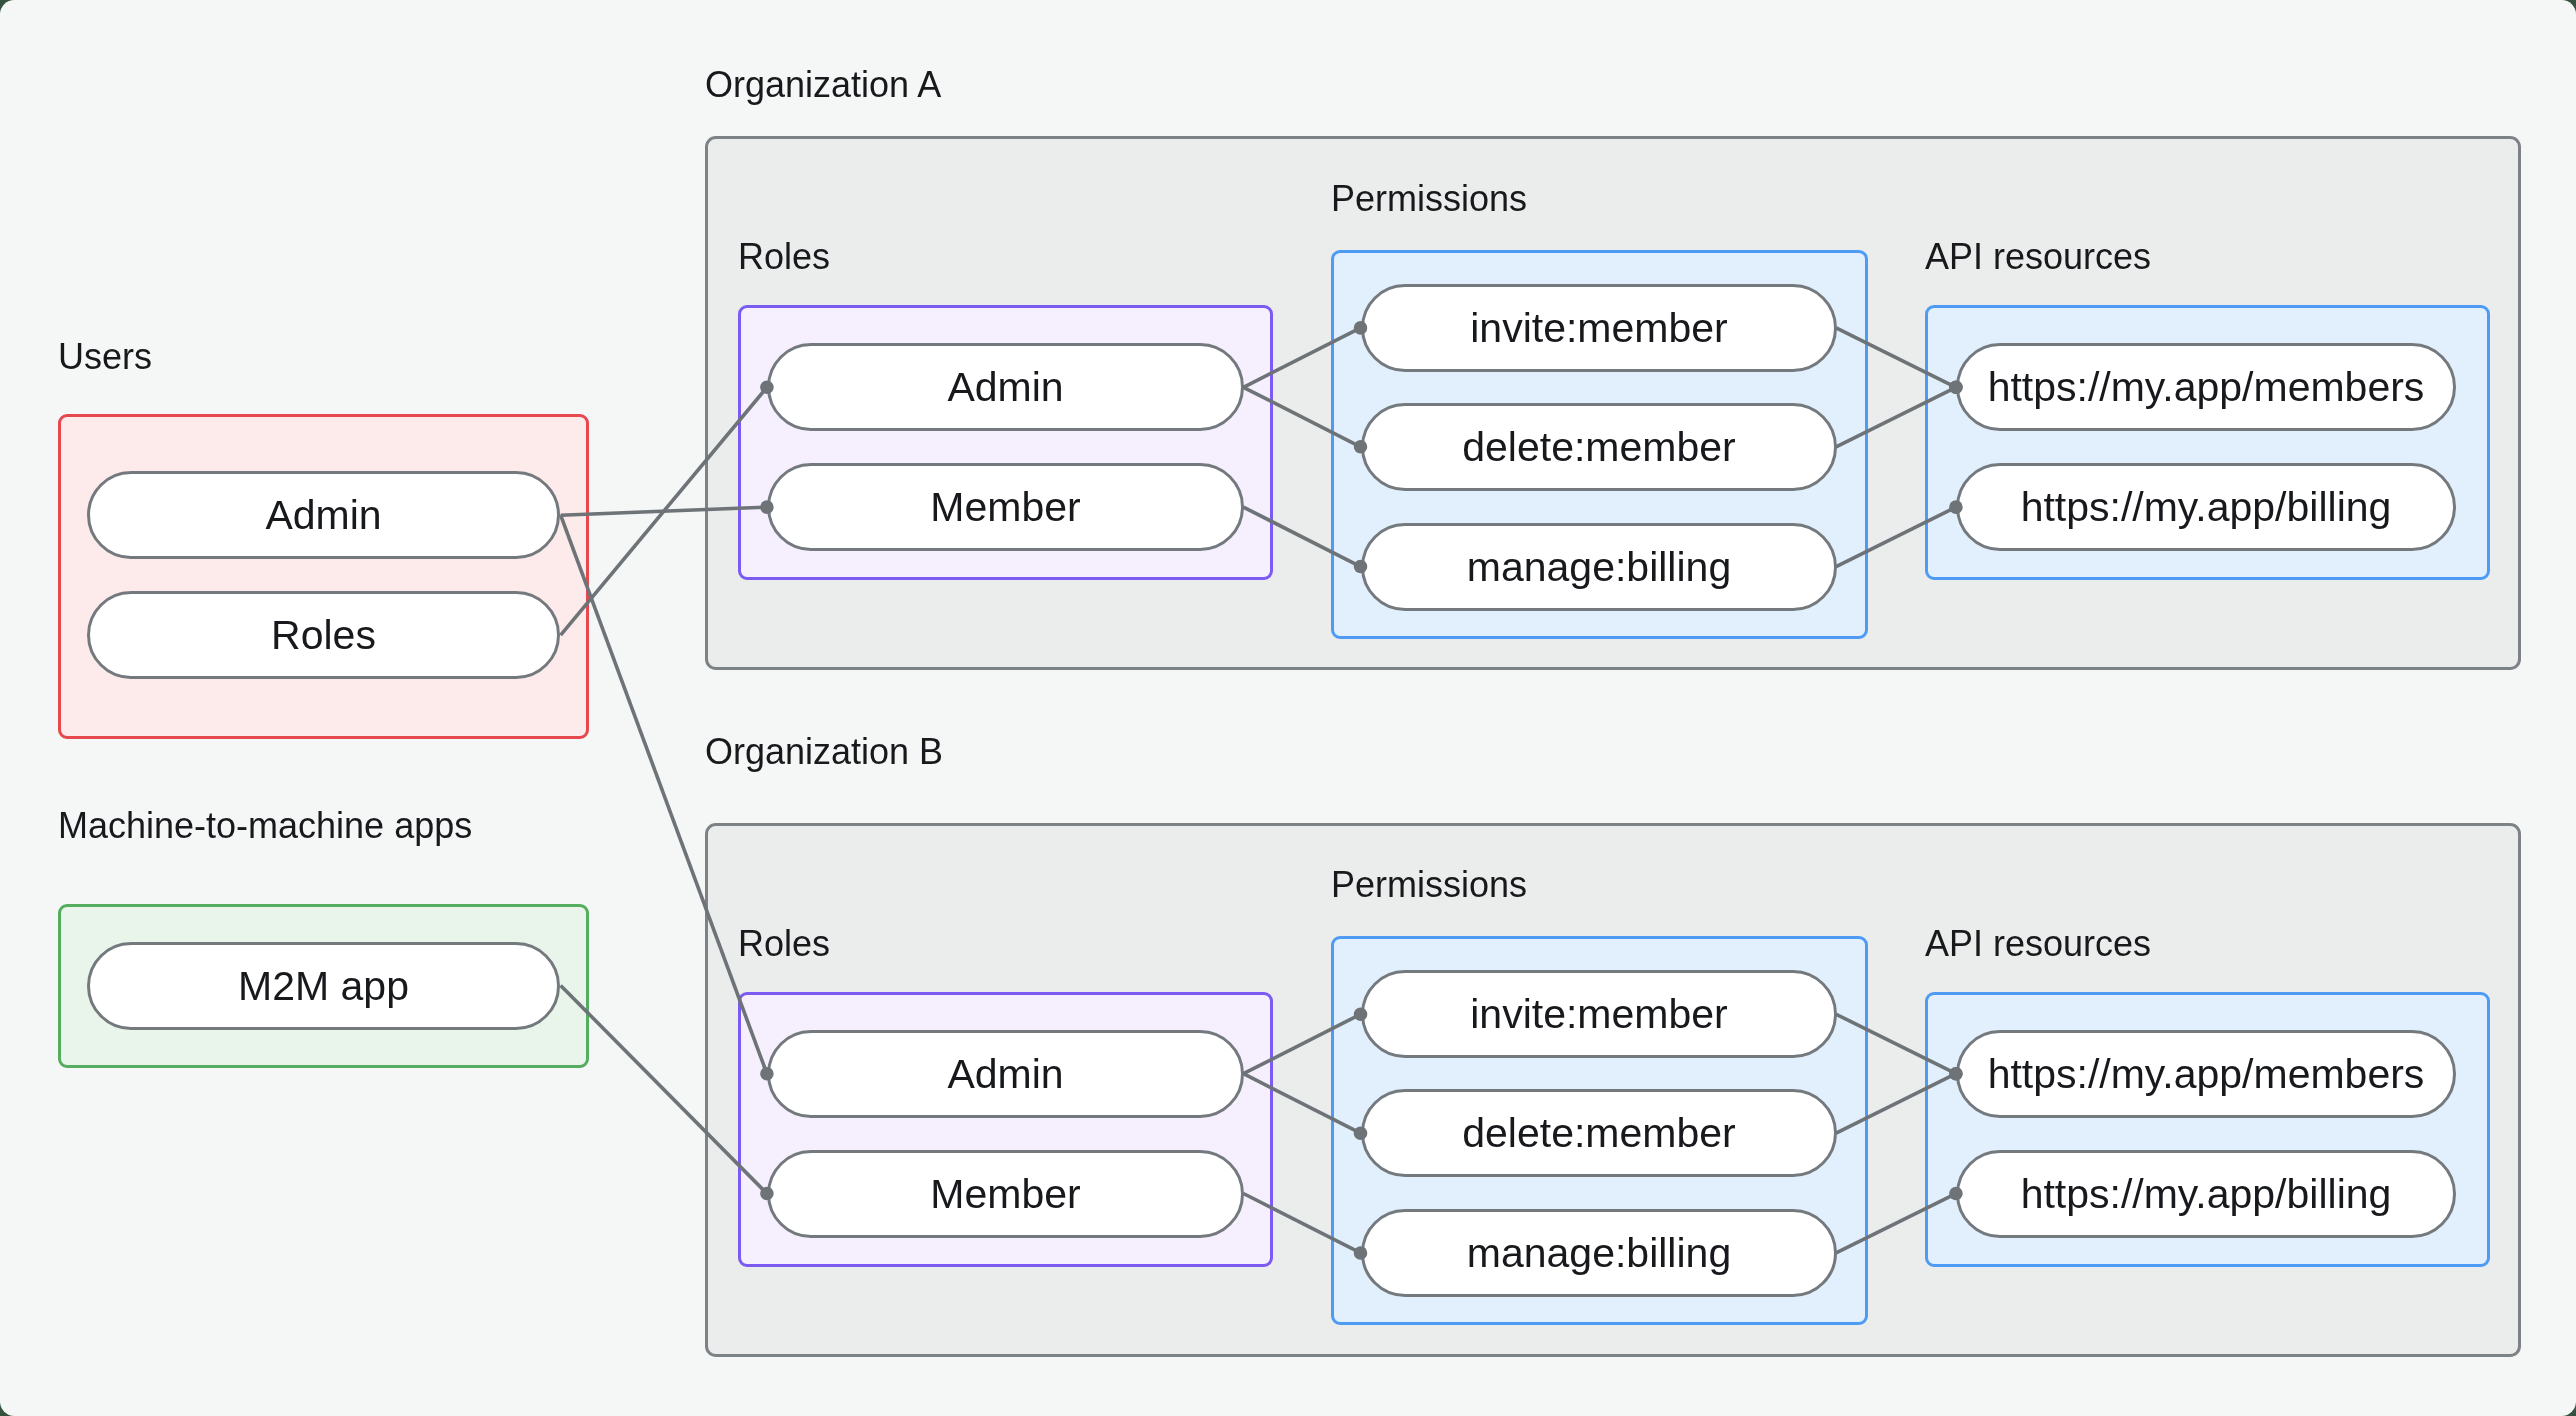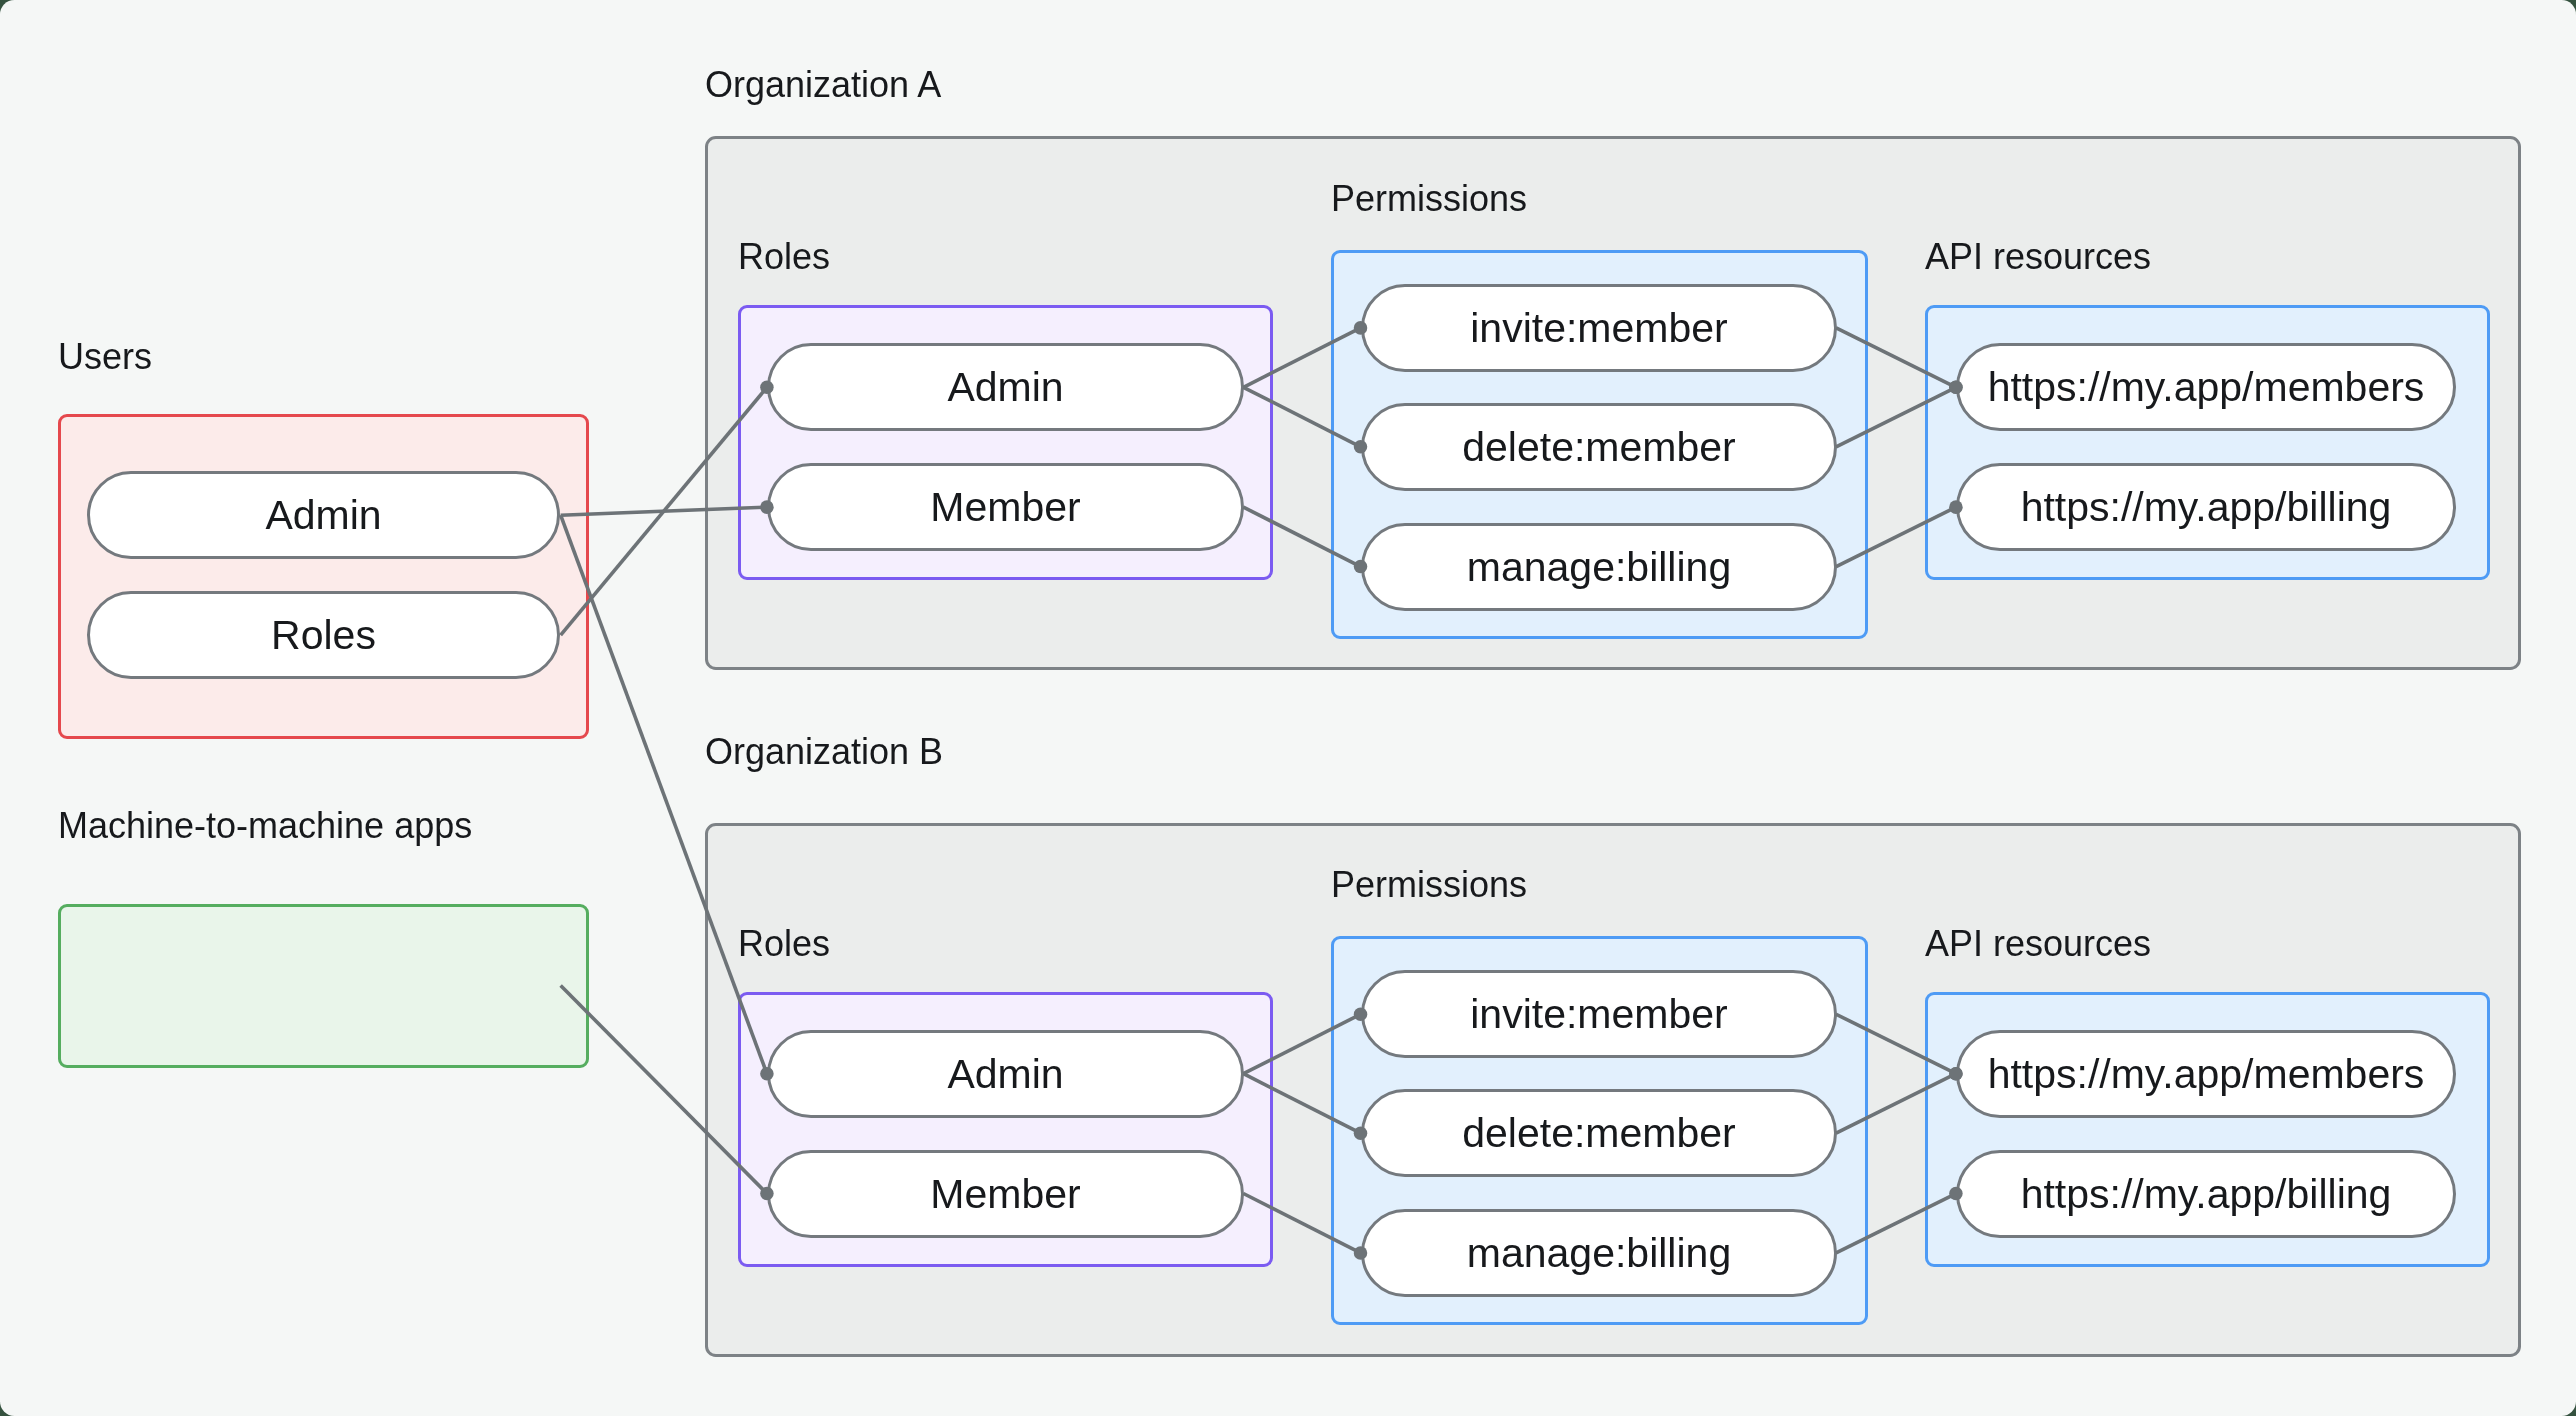--- a/index.html
+++ b/index.html
@@ -49,20 +49,21 @@
 
 <div id="canvas">
 
   <div class="glabel" style="left:58px; top:335px;text-align:center;">Users</div>
   <div class="gbox users-box" style="left:58px; top:414px; width:531px; height:325px;"></div>
   <div class="pill" style="left:87px; top:471px; width:473px;">Admin</div>
   <div class="pill" style="left:87px; top:591px; width:473px;">Roles</div>
 
   <div class="glabel" style="left:58px; top:804px;">Machine-to-machine apps</div>
   <div class="gbox m2m-box" style="left:58px; top:904px; width:531px; height:164px;"></div>
+  <div class="pill" style="left:87px; top:942px; width:473px;">M2M app</div>
 
   <div class="glabel" style="left:705px; top:63px;">Organization A</div>
   <div class="gbox org-box" style="left:705px; top:136px; width:1816px; height:534px;"></div>
 
   <div class="glabel" style="left:738px; top:235px;">Roles</div>
   <div class="gbox roles-box" style="left:738px; top:305px; width:535px; height:275px;"></div>
   <div class="pill" style="left:767px; top:343px; width:477px;">Admin</div>
   <div class="pill" style="left:767px; top:463px; width:477px;">Member</div>
 
   <div class="glabel" style="left:1331px; top:177px;">Permissions</div>

